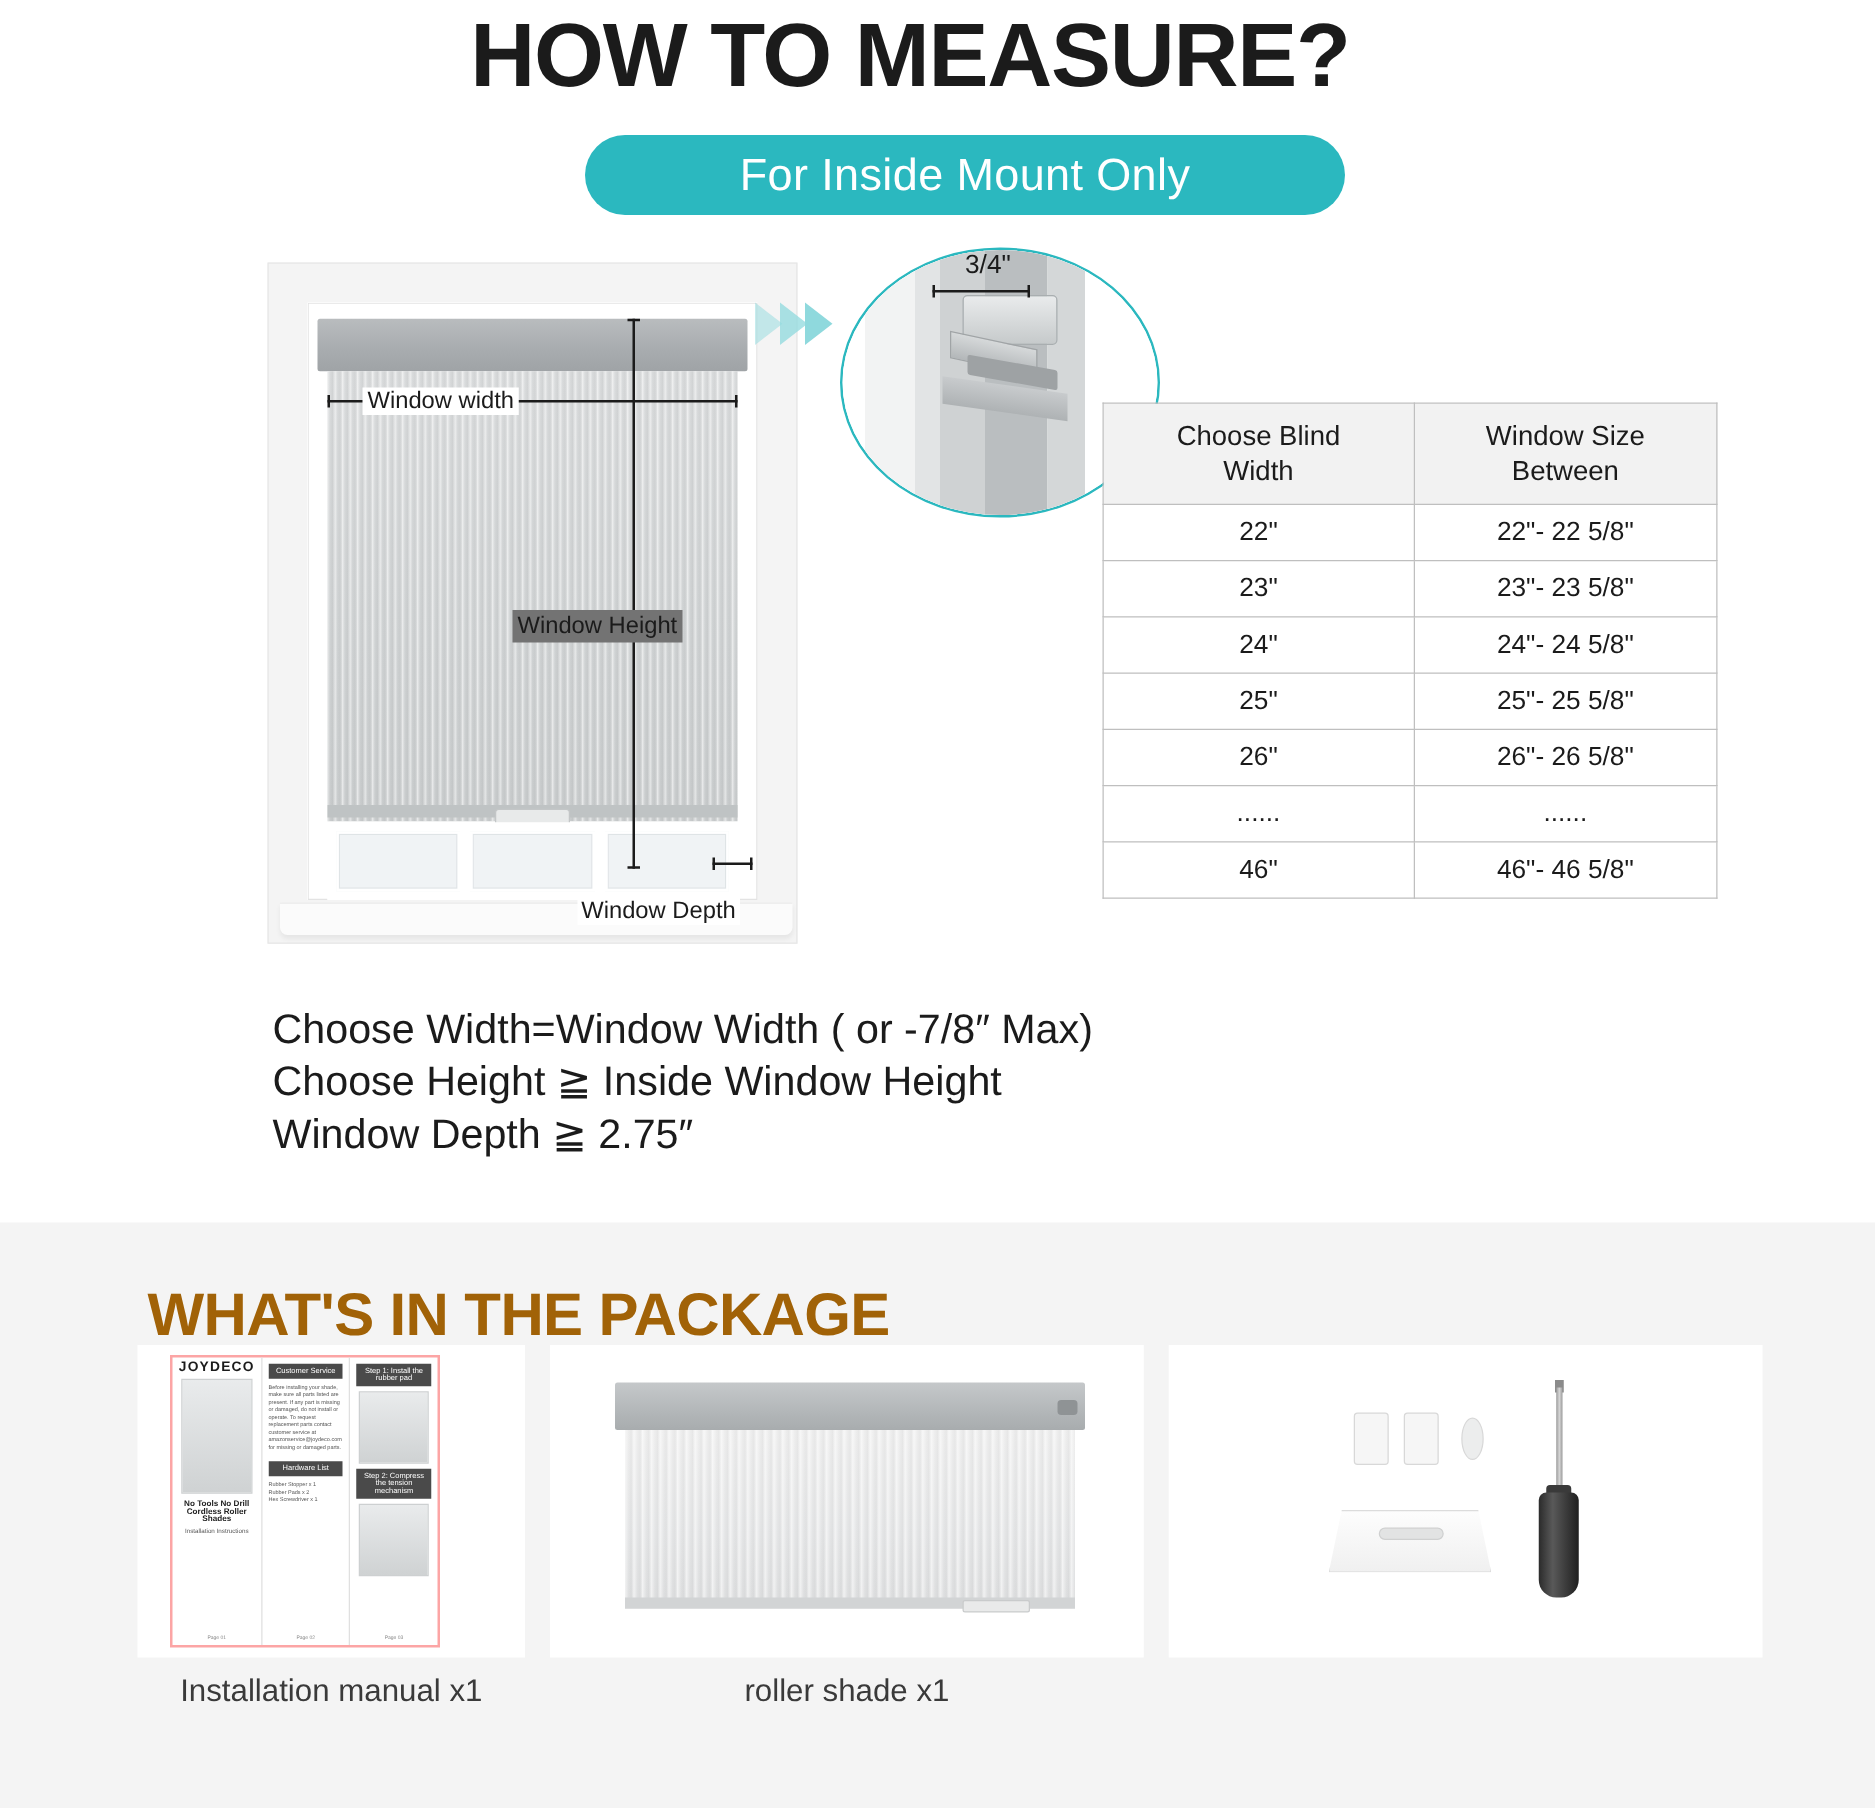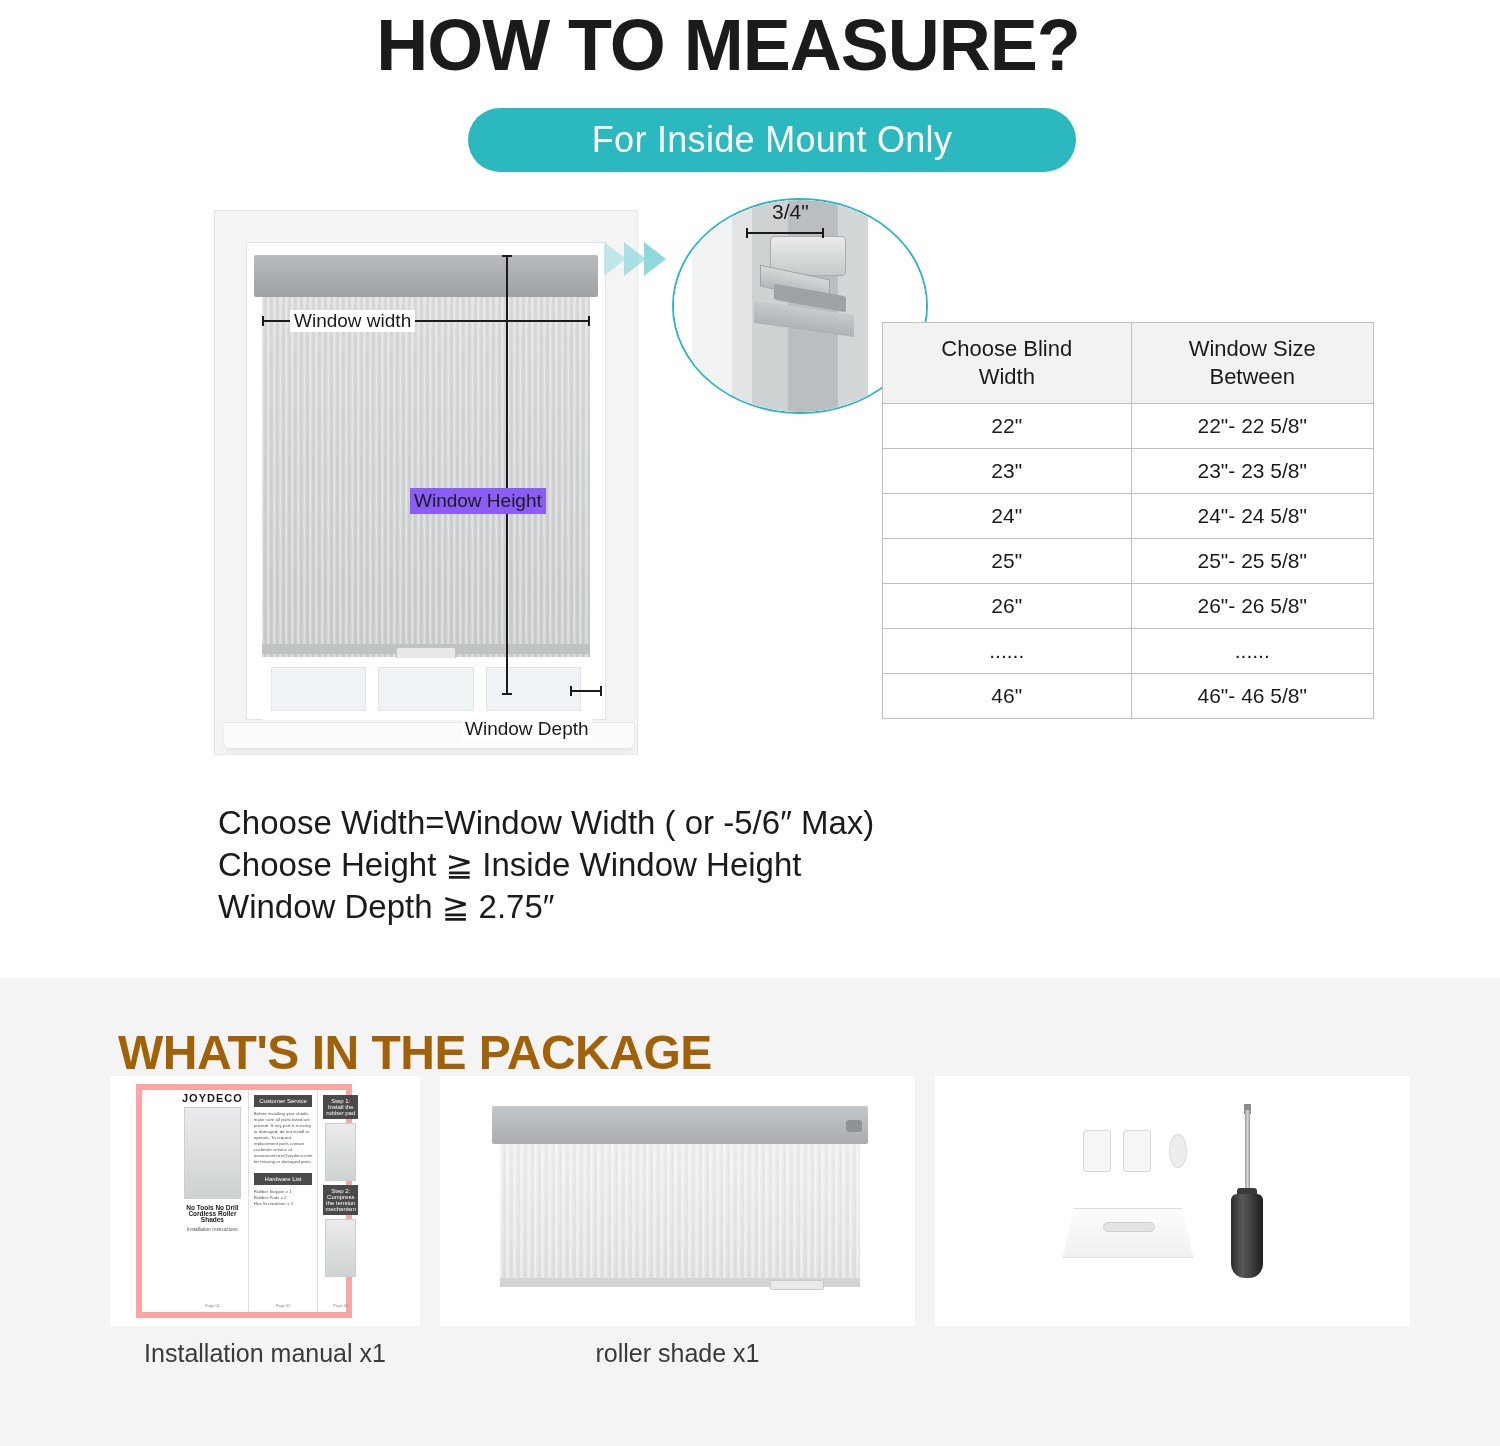--- a/index.html
+++ b/index.html
@@ -139,21 +139,21 @@
     background: transparent;
     white-space: nowrap;
   }
   .lbl-window-width {
     left: 76px; top: 100px;
     background: #ffffff; padding: 0 4px;
     font-size: 19px;
   }
   .lbl-window-height {
     left: 196px; top: 278px;
-    background: #8b5cf6; padding: 2px 4px;
+    background: #737373; padding: 2px 4px;
   }
   .lbl-window-depth {
     left: 248px; top: 508px;
     background: #ffffff; padding: 0 3px;
   }
 
   
   .zoom-bubble {
     position: absolute;
     left: 672px; top: 198px;
@@ -310,23 +310,22 @@
   .cap { text-align: center; line-height: 34px; }
   .cap1 { width: 312px; }
   .cap2 { width: 478px; }
   .cap3 { width: 478px; }
 
   
   .manual {
     position: absolute; left: 26px; top: 8px;
     width: 216px; height: 234px;
     background: #ffffff;
-    border: 6px solid #fca5a5;
+    border: 2px solid #fca5a5;
     display: flex;
-    padding-left: 35px;
   }
   .man-page {
     flex: 1; border-right: 1px solid #e0e0e0; padding: 5px;
     font-size: 4.5px; line-height: 6px; color: #4a4a4a;
     position: relative;
   }
   .man-page:last-child { border-right: none; }
   .man-logo {
     font-size: 11px; font-weight: bold; letter-spacing: 1px;
     text-align: center; margin-bottom: 6px; color: #1b1b1b;
@@ -515,21 +514,21 @@
         <td>......</td>
       </tr>
       <tr>
         <td>46"</td>
         <td>46"- 46 5/8"</td>
       </tr>
     </tbody>
   </table>
 
   <div class="rules">
-    <div>Choose Width=Window Width ( or -5/6″ Max)</div>
+    <div>Choose Width=Window Width ( or -7/8″ Max)</div>
     <div>Choose Height ≧ Inside Window Height</div>
     <div>Window Depth ≧ 2.75″</div>
   </div>
 </div>
 
 <div class="bottom-section">
   <div class="pkg-title">WHAT'S IN THE PACKAGE</div>
 
   <div class="pkg-grid">
 

